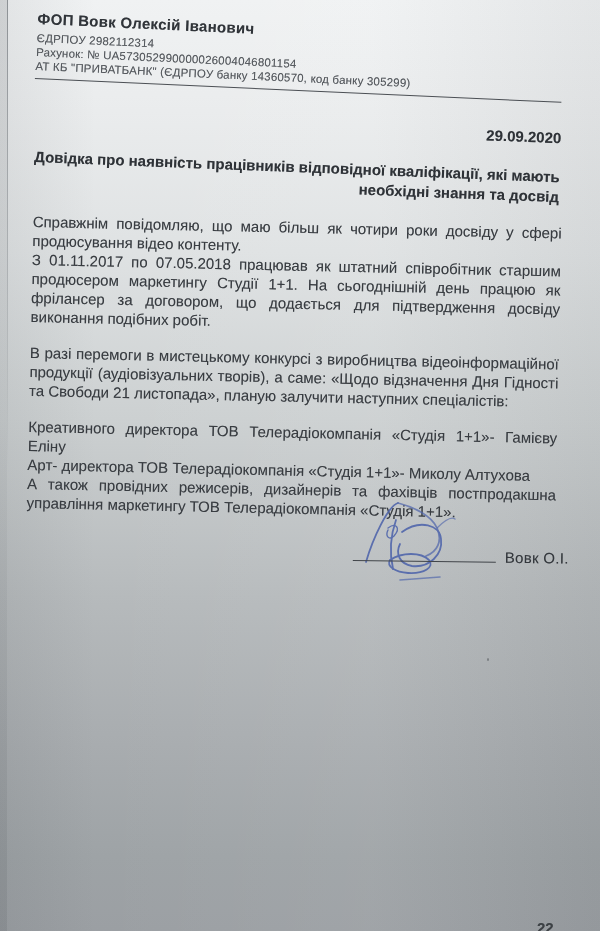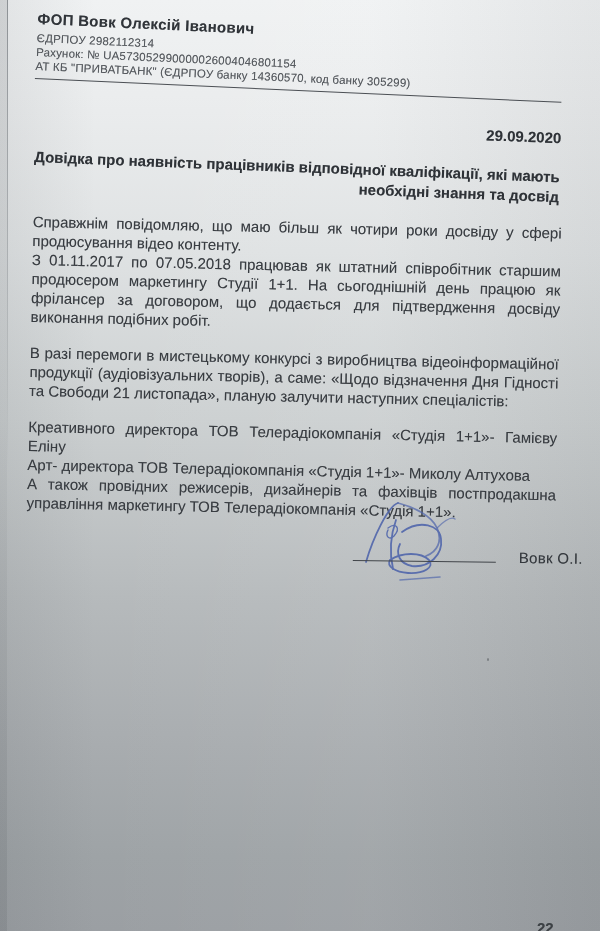--- a/index.html
+++ b/index.html
@@ -32,21 +32,21 @@
     transform:rotate(1.25deg);transform-origin:0 0;
     font-size:15px;line-height:19px;color:#383c41;}
   .para{margin:0 0 17px 0;text-align:justify;}
   .para:last-child{margin-bottom:0;}
   .seg{text-align:justify;}
   
   .sig-svg{position:absolute;left:344px;top:494px;width:185px;height:95px;}
   .sigrow{position:absolute;left:353px;top:546px;white-space:nowrap;
     transform:rotate(.7deg);transform-origin:0 0;}
   .sig-line{display:inline-block;width:143px;height:14px;border-bottom:1.6px solid #404449;vertical-align:baseline;}
-  .sig-name{font-size:15px;color:#34383d;margin-left:23px;letter-spacing:.3px;}
+  .sig-name{font-size:15px;color:#34383d;margin-left:9px;letter-spacing:.3px;}
   
   .pagenum{position:absolute;left:537px;top:919px;font-size:15px;font-weight:bold;color:#3d4145;}
   .speck{position:absolute;left:487px;top:658px;width:2px;height:3px;background:rgba(60,64,68,.45);border-radius:50%;}
 </style>
 </head>
 <body>
 
 <div class="page">
 
   <div class="edge-strip"></div>

